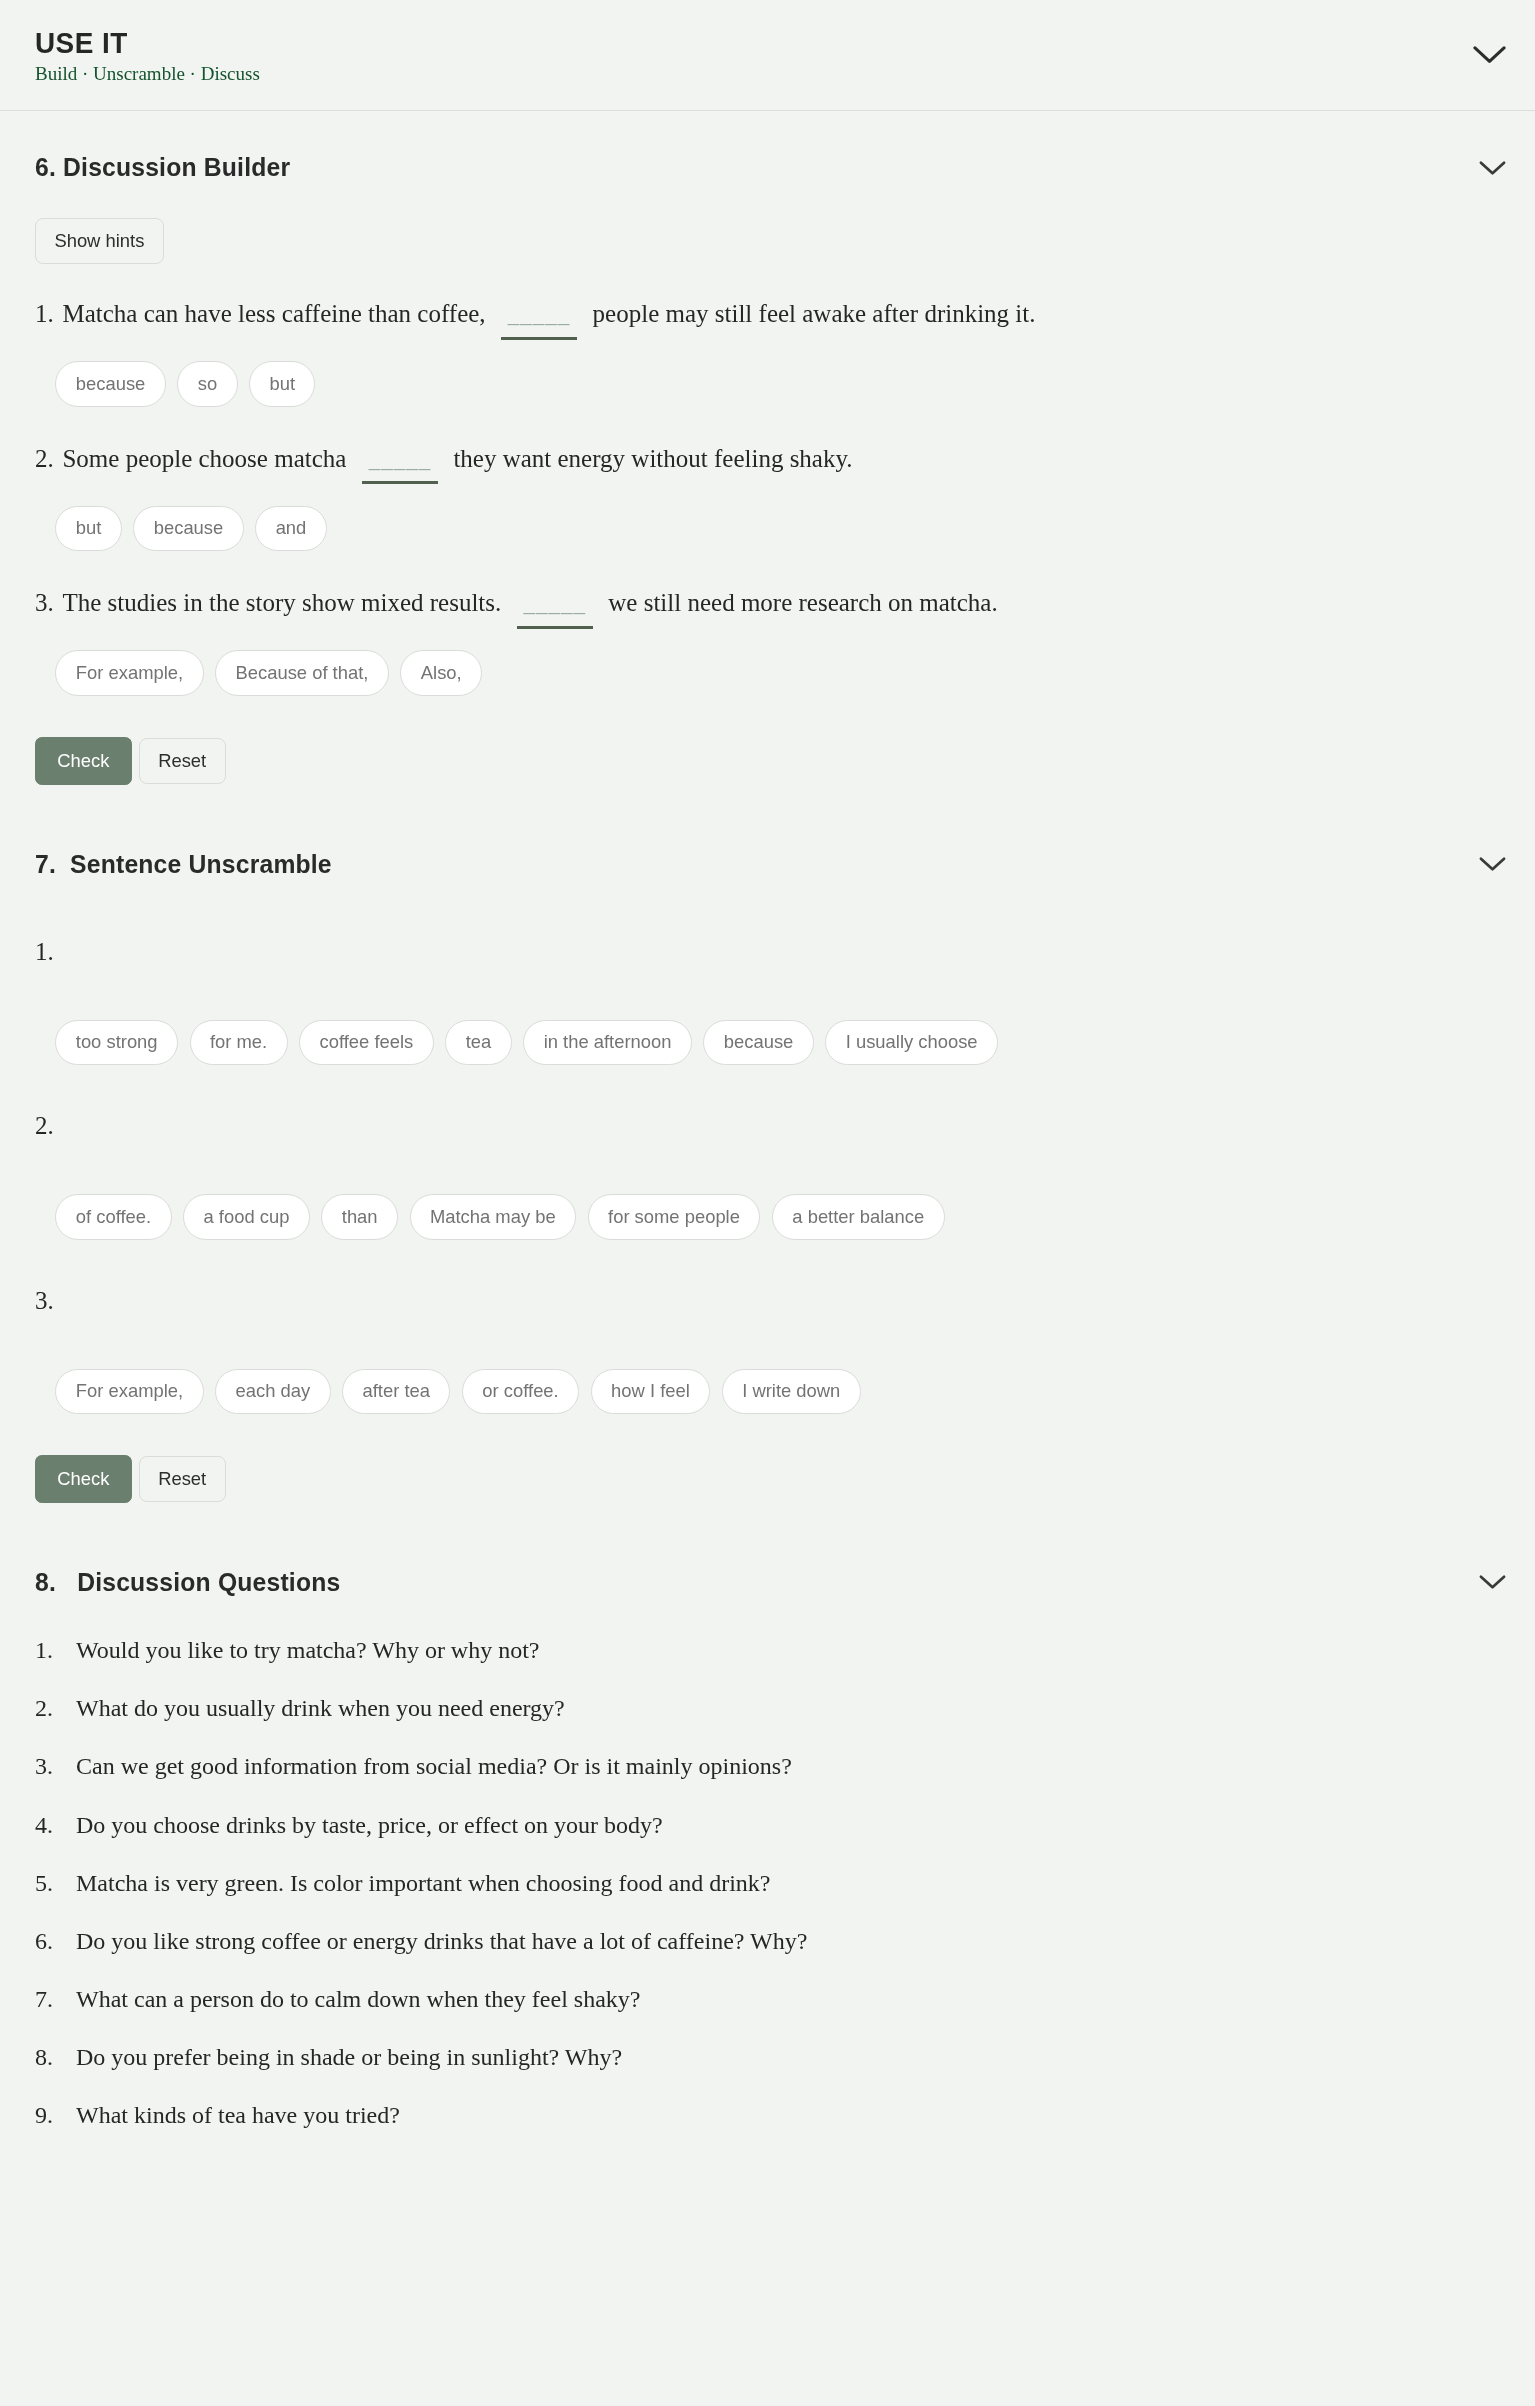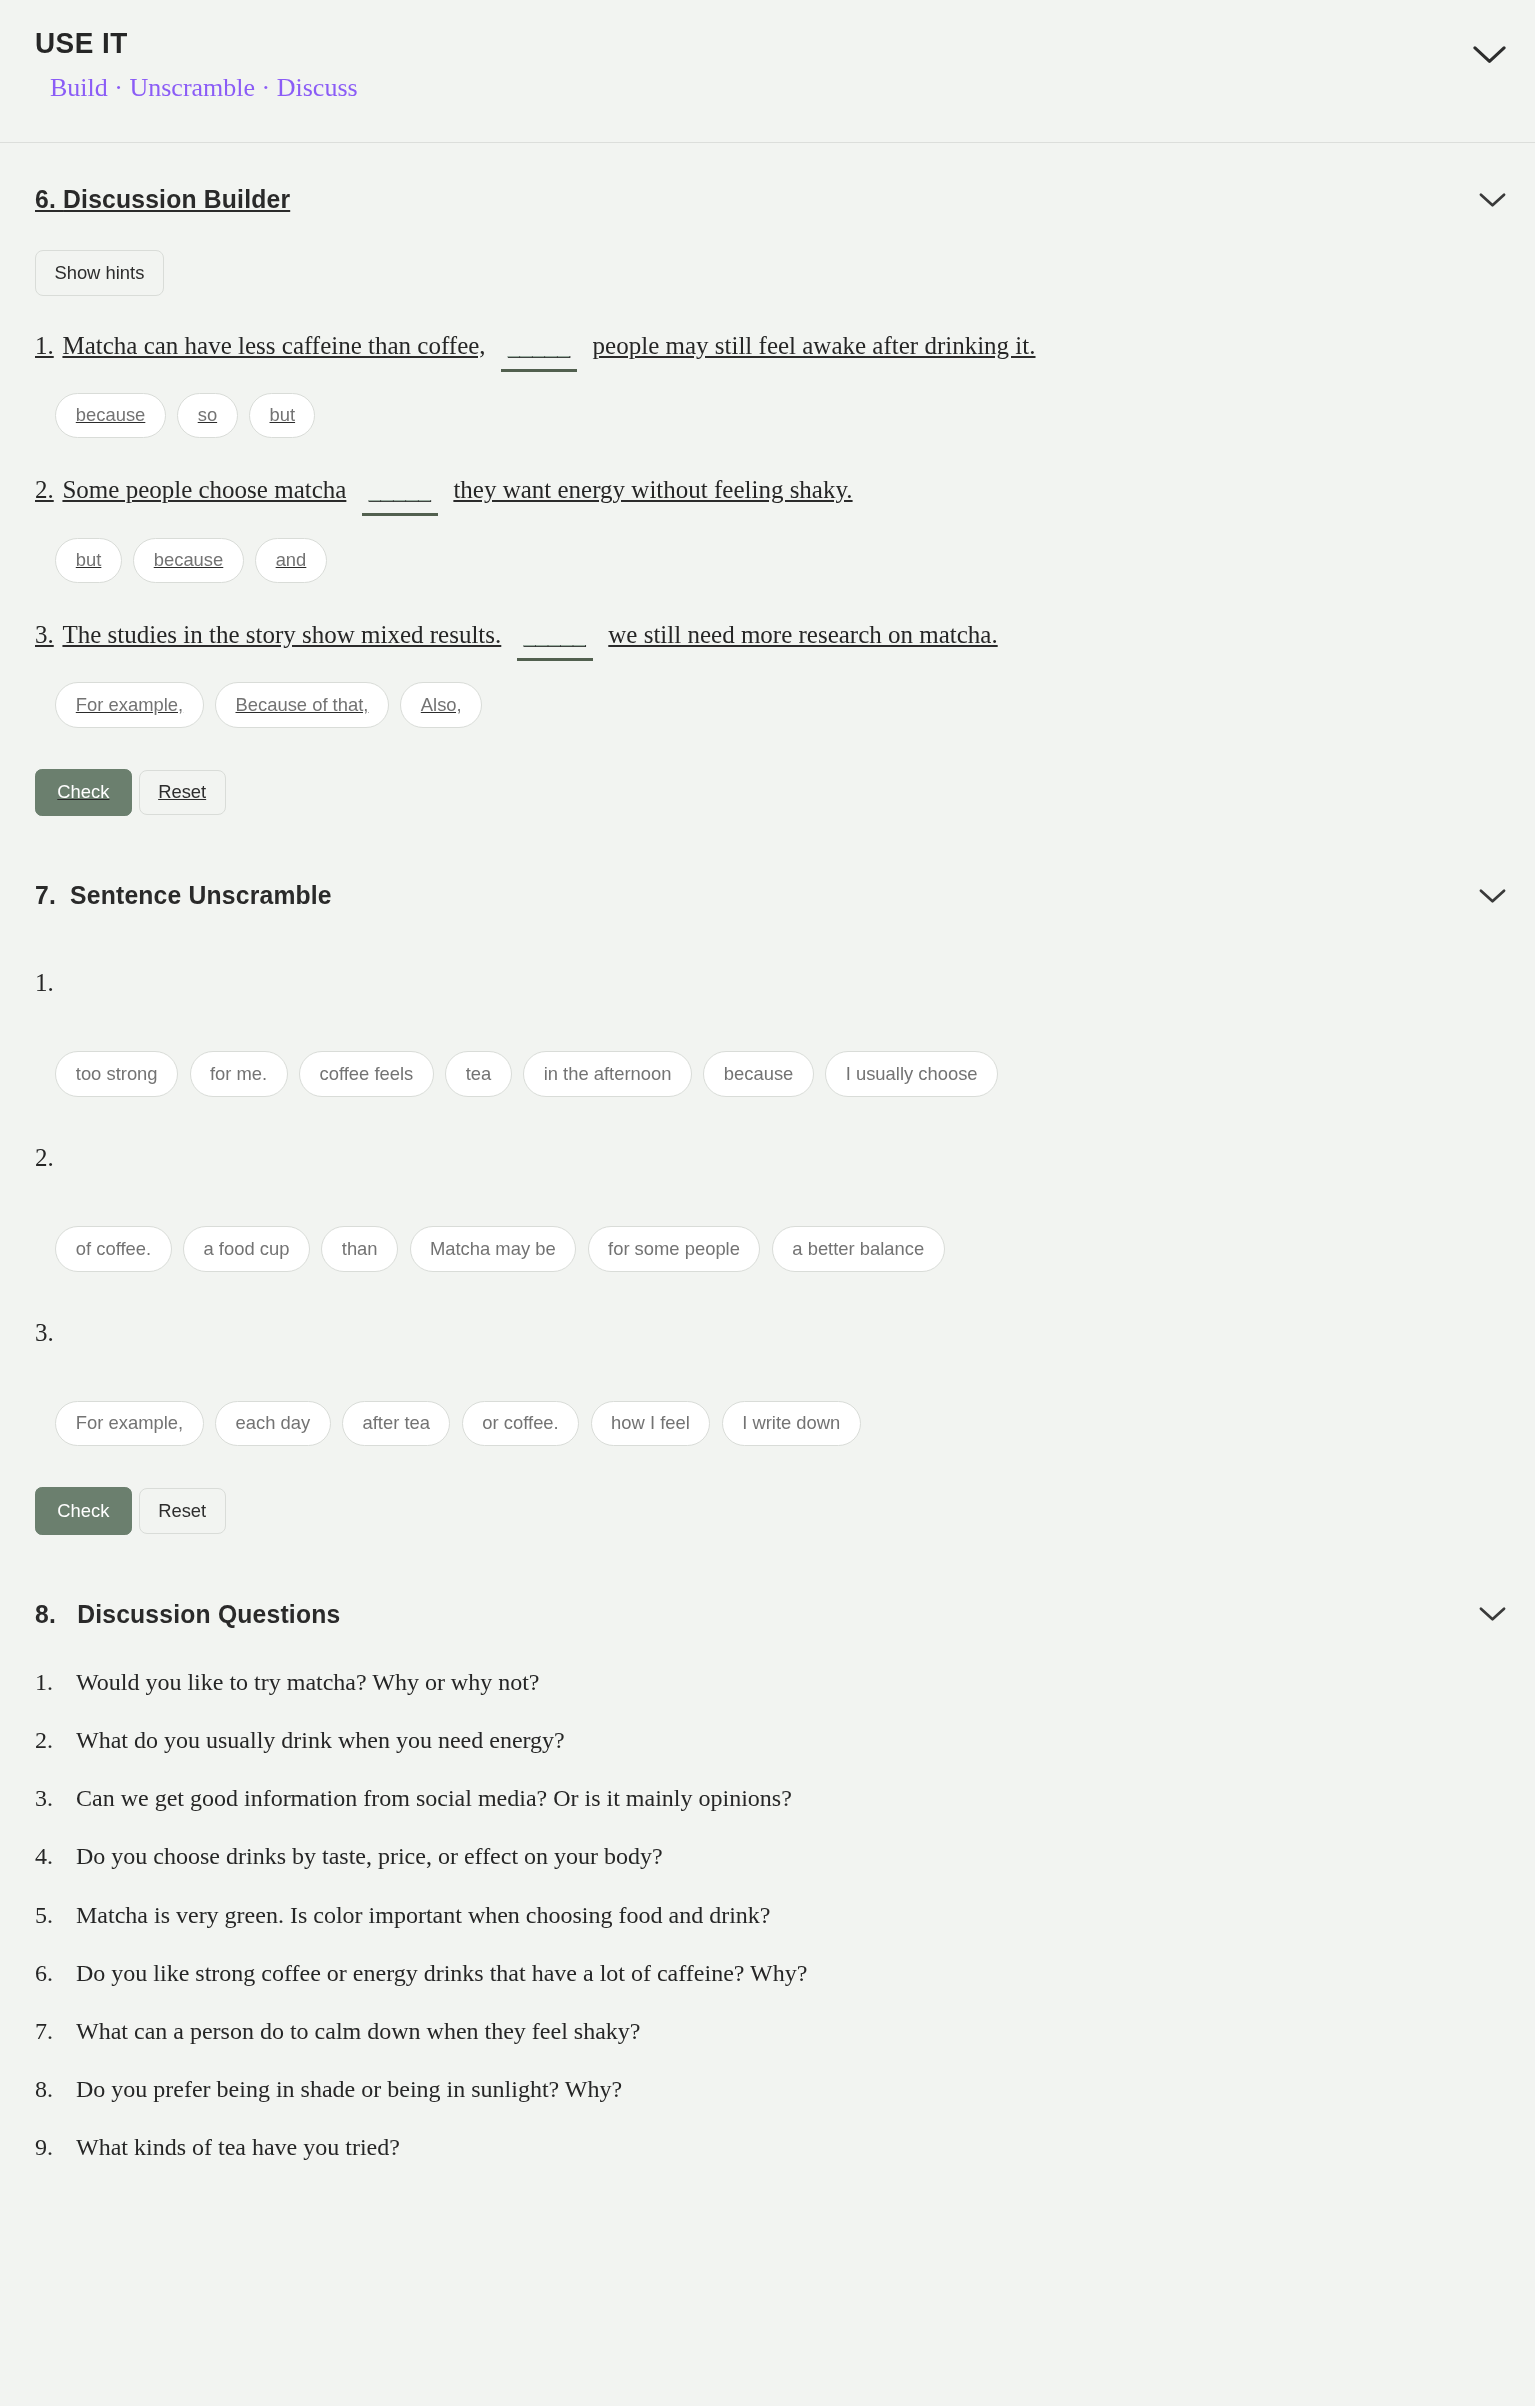--- a/index.html
+++ b/index.html
@@ -37,23 +37,23 @@
     font-size:30px;
     letter-spacing:0.5px;
     color:#262626;
     margin:0 0 5.8px 0;
     line-height:1.05;
     transform:scaleX(.93);
     transform-origin:left center;
   }
   .app-sub{
     font-family:"Liberation Serif", serif;
-    font-size:26px;
-    color:#8b5cf6;
-    margin:15px;
+    font-size:19px;
+    color:#14532d;
+    margin:0;
     line-height:1.1;
   }
   .header-chevron{
     position:absolute;
     right:29px;
     top:45px;
   }
 
   
   .section{
@@ -205,21 +205,21 @@
 <div class="page-header">
   <h1 class="app-title">USE IT</h1>
   <p class="app-sub">Build · Unscramble · Discuss</p>
   <span class="header-chevron">
     <svg class="chev" width="33" height="19.4" viewBox="0 0 34 20" aria-hidden="true">
       <path d="M2 3 L17 17 L32 3" fill="none" stroke="#2d2d2d" stroke-width="3.2" stroke-linecap="round" stroke-linejoin="round"></path>
     </svg>
   </span>
 </div>
 
-<div class="section" style="padding-top:37px;text-decoration:underline;">
+<div class="section" style="padding-top:37px;">
   <div class="section-head">
     <h2 class="section-title"><span>6.</span><span> </span><span>Discussion Builder</span></h2>
     <span class="section-chevron">
       <svg class="chev" width="27" height="16.5" viewBox="0 0 28 17" aria-hidden="true">
         <path d="M2 3 L14 14 L26 3" fill="none" stroke="#3a3a3a" stroke-width="2.8" stroke-linecap="round" stroke-linejoin="round"></path>
       </svg>
     </span>
   </div>
 
   <div style="margin-top:31px;">

